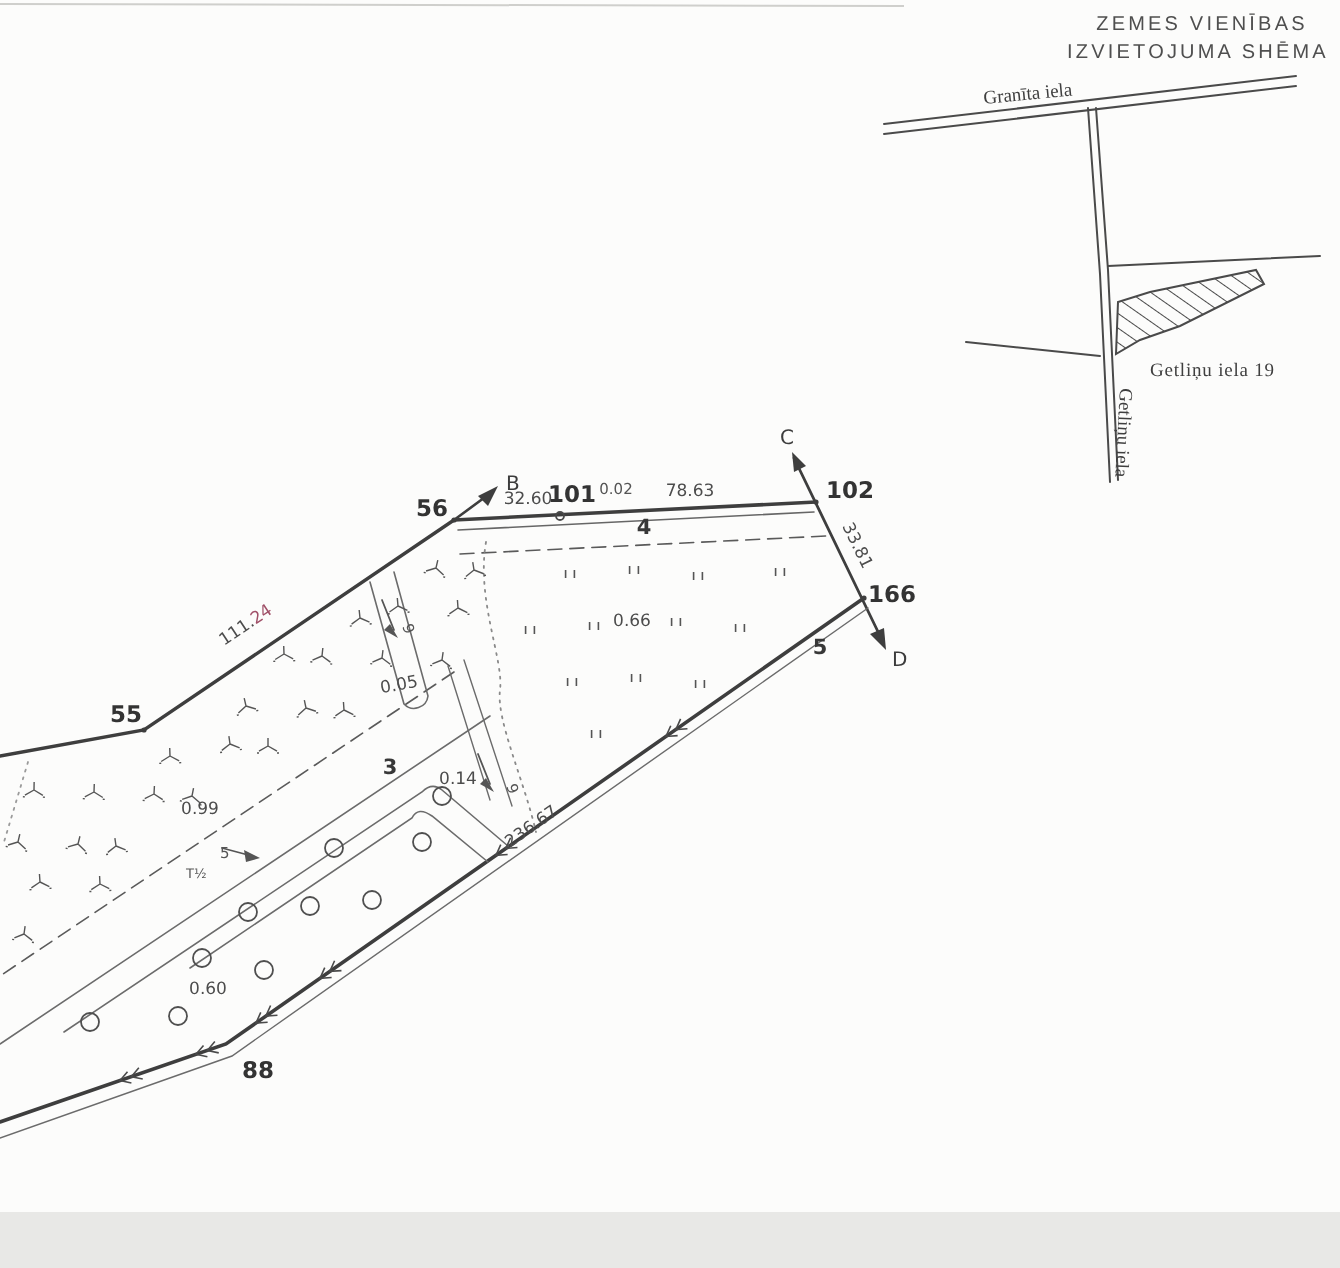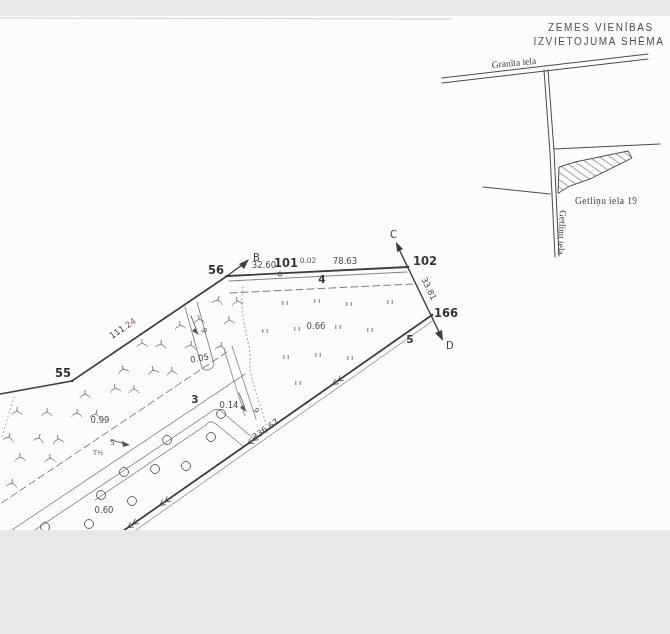--- a/index.html
+++ b/index.html
@@ -1,17 +1,17 @@
 <!DOCTYPE html>
 <html style="--ink: #444444; --ink_light: #6e6e6e; --red: #a05068; --paper: #fcfcfb;"><head>
 <meta charset="utf-8">
 <style>
   html,body{margin:0;padding:0;background:#e8e8e6;}
   .stage{
-    position:relative;width:670px;height:514px;margin:16px auto;
+    position:relative;width:670px;height:606px;margin:0 auto;
     background:var(--paper,#fcfcfb);
     font-family:"DejaVu Sans",sans-serif;
     overflow:hidden;
   }
   svg{position:absolute;left:0;top:0;}
   text{fill:var(--ink,#444);}
   .num{font-size:8.5px;fill:#4c4c4c;}
   .num-sm{font-size:7.5px;fill:#555;}
   .pt{font-size:11.5px;font-weight:bold;fill:#333;}
   .pn{font-size:10.5px;font-weight:bold;fill:#383838;}

